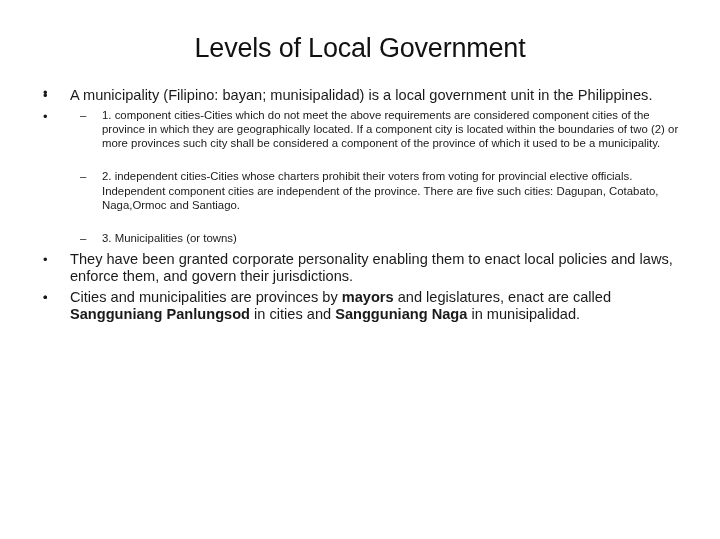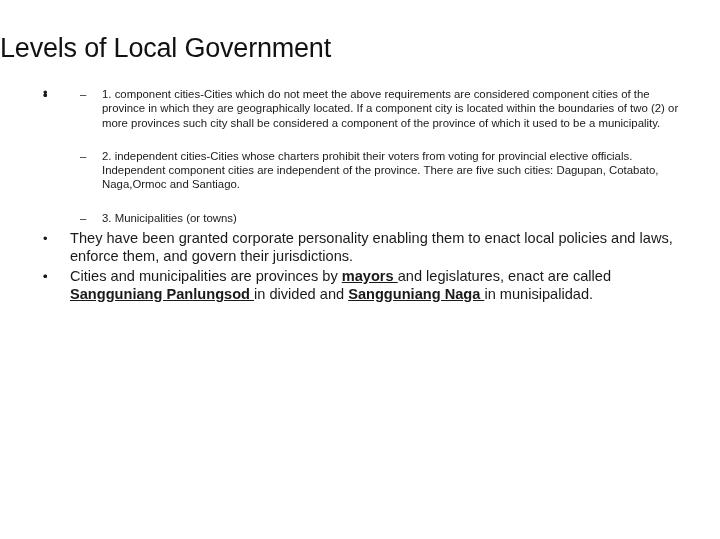--- a/index.html
+++ b/index.html
@@ -1,42 +1,43 @@
 <!DOCTYPE html>
 <html><head>
   <meta charset="utf-8">
   <style>
     html, body { margin: 0; padding: 0; background: #ffffff; }
     body { width: 720px; height: 539px; overflow: hidden; position: relative;
            font-family: "Liberation Sans", "DejaVu Sans", sans-serif; color: #1a1a1a; }
     .slide { position: absolute; left: 0; top: 0; width: 720px; height: 539px; background: #ffffff; }
-    .title { position: absolute; left: 0; top: 30px; width: 720px; text-align: left;
+    .title { position: absolute; left: 0; top: 30px; width: 720px; text-align: center;
              font-size: 27px; line-height: 36px; color: #111; letter-spacing: -0.2px; }
     .content { position: absolute; left: 40px; top: 84px; width: 640px; }
     .bullet { position: relative; padding-left: 30px; font-size: 14.6px; line-height: 17.5px; margin-bottom: 3px; color: #1a1a1a; }
     .bullet .dot { position: absolute; left: 3px; top: 0; font-size: 13px; }
     .sub { position: relative; padding-left: 62px; font-size: 11.4px; line-height: 14.3px; color: #1a1a1a; }
     .sub .dash { position: absolute; left: 40px; top: 0; }
     .sub.gap-after { margin-bottom: 19px; }
     .sub.first { margin-top: 2px; }
     .sub.last { margin-bottom: 5px; }
-    .ul { text-decoration: underline; font-weight: bold; }
+    .ul { font-weight: bold; }
   </style>
 </head>
 <body>
 
 <div class="slide">
   <div class="title">Levels of Local Government</div>
 
   <div class="content">
     <div class="bullet">
       <span class="dot">•</span>
     </div>
     <div class="bullet">
       <span class="dot">•</span>
+      <span>A municipality (Filipino: bayan; munisipalidad) is a local government unit in the Philippines.</span>
     </div>
     <div class="bullet">
       <span class="dot">•</span>
     </div>
 
     <div class="sub first gap-after">
       <span class="dash">–</span>
       <span>1. component cities-Cities which do not meet the above requirements are considered component cities of the province in which they are geographically located. If a component city is located within the boundaries of two (2) or more provinces such city shall be considered a component of the province of which it used to be a municipality.</span>
     </div>
     <div class="sub gap-after">
@@ -50,16 +51,16 @@
 
     <div class="bullet">
       <span class="dot">•</span>
       <span>They have been granted corporate personality enabling them to enact local policies and laws, enforce them, and govern their jurisdictions.</span>
     </div>
     <div class="bullet">
       <span class="dot">•</span>
     </div>
     <div class="bullet">
       <span class="dot">•</span>
-      <span><span>Cities and municipalities are provinces by </span><span class="ul">mayors </span><span>and legislatures, enact are called </span><span class="ul">Sangguniang Panlungsod </span><span>in divided and </span><span class="ul">Sangguniang Naga  </span><span>in munisipalidad.</span></span>
+      <span><span>Cities and municipalities are provinces by </span><span class="ul">mayors </span><span>and legislatures, enact are called </span><span class="ul">Sangguniang Panlungsod </span><span>in cities and </span><span class="ul">Sangguniang Naga  </span><span>in munisipalidad.</span></span>
     </div>
   </div>
 </div>
 
 </body></html>

